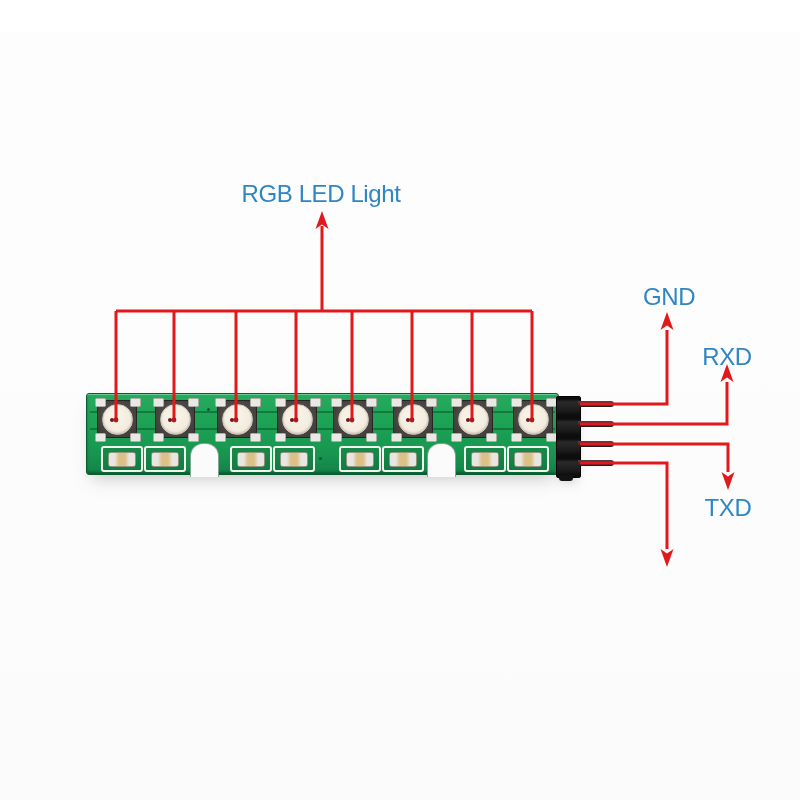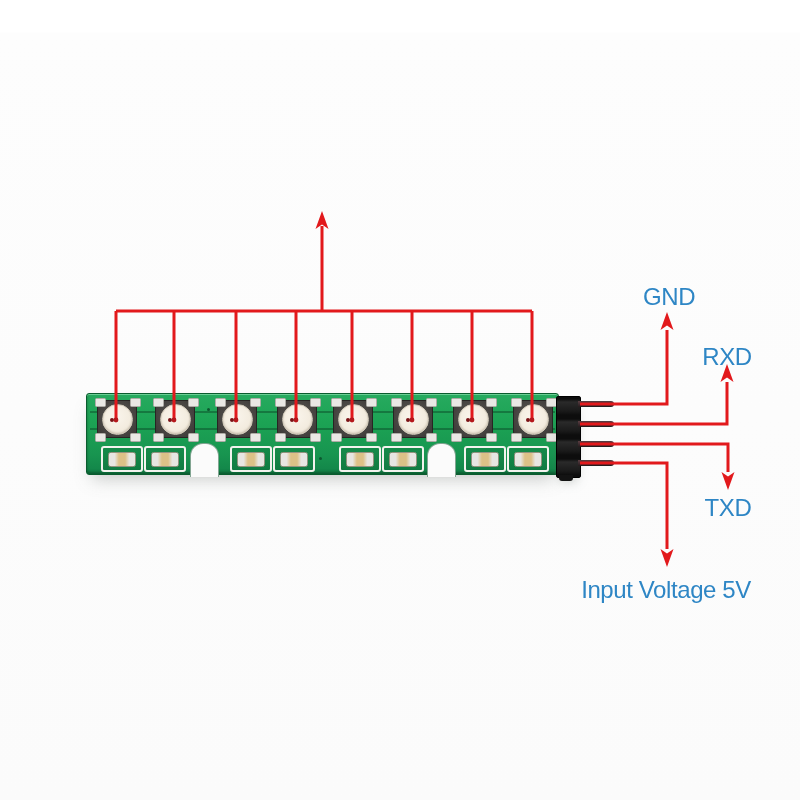--- a/index.html
+++ b/index.html
@@ -220,17 +220,17 @@
     <path class="ann" d="M580 404 H667 V330"></path>
     <polygon class="annfill" points="667,312 660.5,330 667,325.5 673.5,330"></polygon>
     <path class="ann" d="M580 424 H727 V382"></path>
     <polygon class="annfill" points="727,364 720.5,382 727,377.5 733.5,382"></polygon>
     <path class="ann" d="M580 444 H728 V472"></path>
     <polygon class="annfill" points="728,490 721.5,472 728,476.5 734.5,472"></polygon>
     <path class="ann" d="M580 463 H667 V549"></path>
     <polygon class="annfill" points="667,567 660.5,549 667,553.5 673.5,549"></polygon>
   </svg>
 
+  <div class="lbl" style="left:321px;top:180px">RGB LED Light</div>
   <div class="lbl" style="left:669px;top:283px">GND</div>
   <div class="lbl" style="left:727px;top:343px">RXD</div>
   <div class="lbl" style="left:728px;top:494px">TXD</div>
-  <div class="lbl" style="left:666px;top:576px">Input Voltage 5V</div>
 </div>
 
 </body></html>

